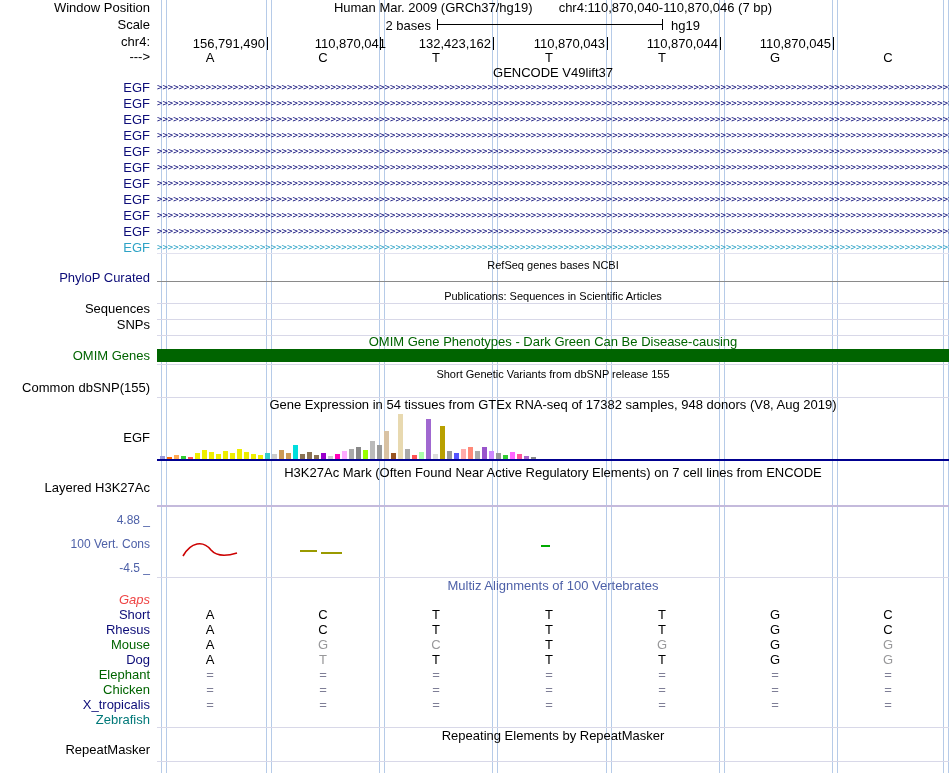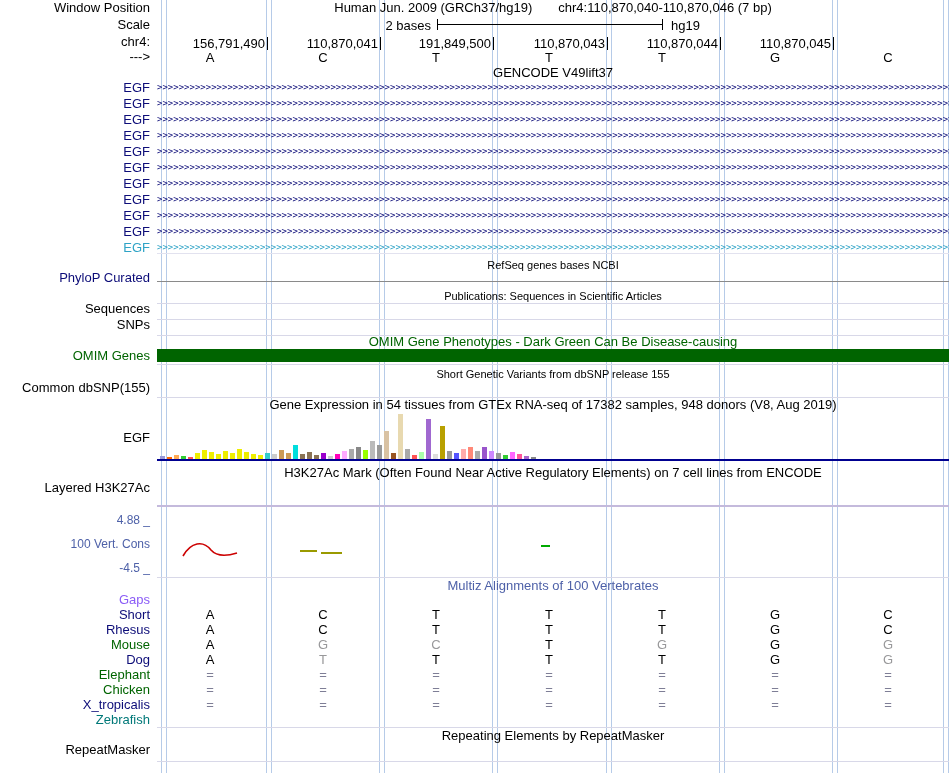--- a/index.html
+++ b/index.html
@@ -22,21 +22,21 @@
   .base{position:absolute;width:24px;text-align:center;z-index:2}
   .cell{position:absolute;width:24px;text-align:center;z-index:2;line-height:14px}
   .bar{position:absolute;width:5px;z-index:1}
 </style>
 </head>
 <body>
 
 <div id="app">
 
   <div class="hdr" style="top:1px">
-    <span>Human Jun. 2009 (GRCh37/hg19)</span><span style="display:inline-block;width:26px"></span><span>chr4:110,870,040-110,870,046 (7 bp)</span>
+    <span>Human Mar. 2009 (GRCh37/hg19)</span><span style="display:inline-block;width:26px"></span><span>chr4:110,870,040-110,870,046 (7 bp)</span>
   </div>
   <div class="lbl" style="top:1px">Window Position</div>
 
   <div class="lbl" style="top:18px">Scale</div>
   <div style="position:absolute;left:331px;top:18px;width:100px;text-align:right;z-index:2">2 bases</div>
   <div style="position:absolute;left:437px;top:24px;width:226px;height:1px;background:#000;z-index:2"></div>
   <div style="position:absolute;left:437px;top:19px;width:1px;height:11px;background:#000;z-index:2"></div>
   <div style="position:absolute;left:662px;top:19px;width:1px;height:11px;background:#000;z-index:2"></div>
   <div style="position:absolute;left:671px;top:18px;z-index:2">hg19</div>
 
@@ -97,23 +97,23 @@
     <div class="vline" style="left: 606px;"></div>
     <div class="vline" style="left: 611px;"></div>
     <div class="vline" style="left: 719px;"></div>
     <div class="vline" style="left: 724px;"></div>
     <div class="vline" style="left: 832px;"></div>
     <div class="vline" style="left: 837px;"></div>
     <div class="vline" style="left: 943px;"></div>
     <div class="vline" style="left: 948px;"></div>
     <div class="coord" style="left: 161px; top: 36px;">156,791,490</div>
     <div class="tick" style="left: 267px; top: 37px;"></div>
-    <div class="coord" style="left: 274px; top: 36px;">110,870,041</div>
+    <div class="coord" style="left: 282px; top: 36px;">110,870,041</div>
     <div class="tick" style="left: 380px; top: 37px;"></div>
-    <div class="coord" style="left: 387px; top: 36px;">191,849,500</div>
+    <div class="coord" style="left: 387px; top: 36px;">132,423,162</div>
     <div class="tick" style="left: 493px; top: 37px;"></div>
     <div class="coord" style="left: 501px; top: 36px;">110,870,043</div>
     <div class="tick" style="left: 607px; top: 37px;"></div>
     <div class="coord" style="left: 614px; top: 36px;">110,870,044</div>
     <div class="tick" style="left: 720px; top: 37px;"></div>
     <div class="coord" style="left: 727px; top: 36px;">110,870,045</div>
     <div class="tick" style="left: 833px; top: 37px;"></div>
     <div class="base" style="left: 198px; top: 50px;">A</div>
     <div class="base" style="left: 311px; top: 50px;">C</div>
     <div class="base" style="left: 424px; top: 50px;">T</div>
@@ -190,21 +190,21 @@
     <div class="bar" style="left: 468px; top: 447px; height: 12px; background: rgb(255, 136, 119);"></div>
     <div class="bar" style="left: 475px; top: 451px; height: 8px; background: rgb(170, 170, 170);"></div>
     <div class="bar" style="left: 482px; top: 447px; height: 12px; background: rgb(153, 85, 204);"></div>
     <div class="bar" style="left: 489px; top: 451px; height: 8px; background: rgb(204, 136, 255);"></div>
     <div class="bar" style="left: 496px; top: 453px; height: 6px; background: rgb(153, 153, 153);"></div>
     <div class="bar" style="left: 503px; top: 455px; height: 4px; background: rgb(51, 204, 51);"></div>
     <div class="bar" style="left: 510px; top: 452px; height: 7px; background: rgb(255, 102, 255);"></div>
     <div class="bar" style="left: 517px; top: 454px; height: 5px; background: rgb(255, 85, 153);"></div>
     <div class="bar" style="left: 524px; top: 456px; height: 3px; background: rgb(170, 102, 204);"></div>
     <div class="bar" style="left: 531px; top: 457px; height: 2px; background: rgb(136, 136, 136);"></div>
-    <div class="lbl" style="top: 593px; color: #8b5cf6;">Gaps</div>
+    <div class="lbl" style="top: 593px; color: #ef4444; font-style: italic;">Gaps</div>
     <div class="lbl" style="top: 608px; color: rgb(12, 12, 120);">Short</div>
     <div class="cell" style="left: 198px; top: 608px; color: rgb(0, 0, 0);">A</div>
     <div class="cell" style="left: 311px; top: 608px; color: rgb(0, 0, 0);">C</div>
     <div class="cell" style="left: 424px; top: 608px; color: rgb(0, 0, 0);">T</div>
     <div class="cell" style="left: 537px; top: 608px; color: rgb(0, 0, 0);">T</div>
     <div class="cell" style="left: 650px; top: 608px; color: rgb(0, 0, 0);">T</div>
     <div class="cell" style="left: 763px; top: 608px; color: rgb(0, 0, 0);">G</div>
     <div class="cell" style="left: 876px; top: 608px; color: rgb(0, 0, 0);">C</div>
     <div class="lbl" style="top: 623px; color: rgb(12, 12, 120);">Rhesus</div>
     <div class="cell" style="left: 198px; top: 623px; color: rgb(0, 0, 0);">A</div>

